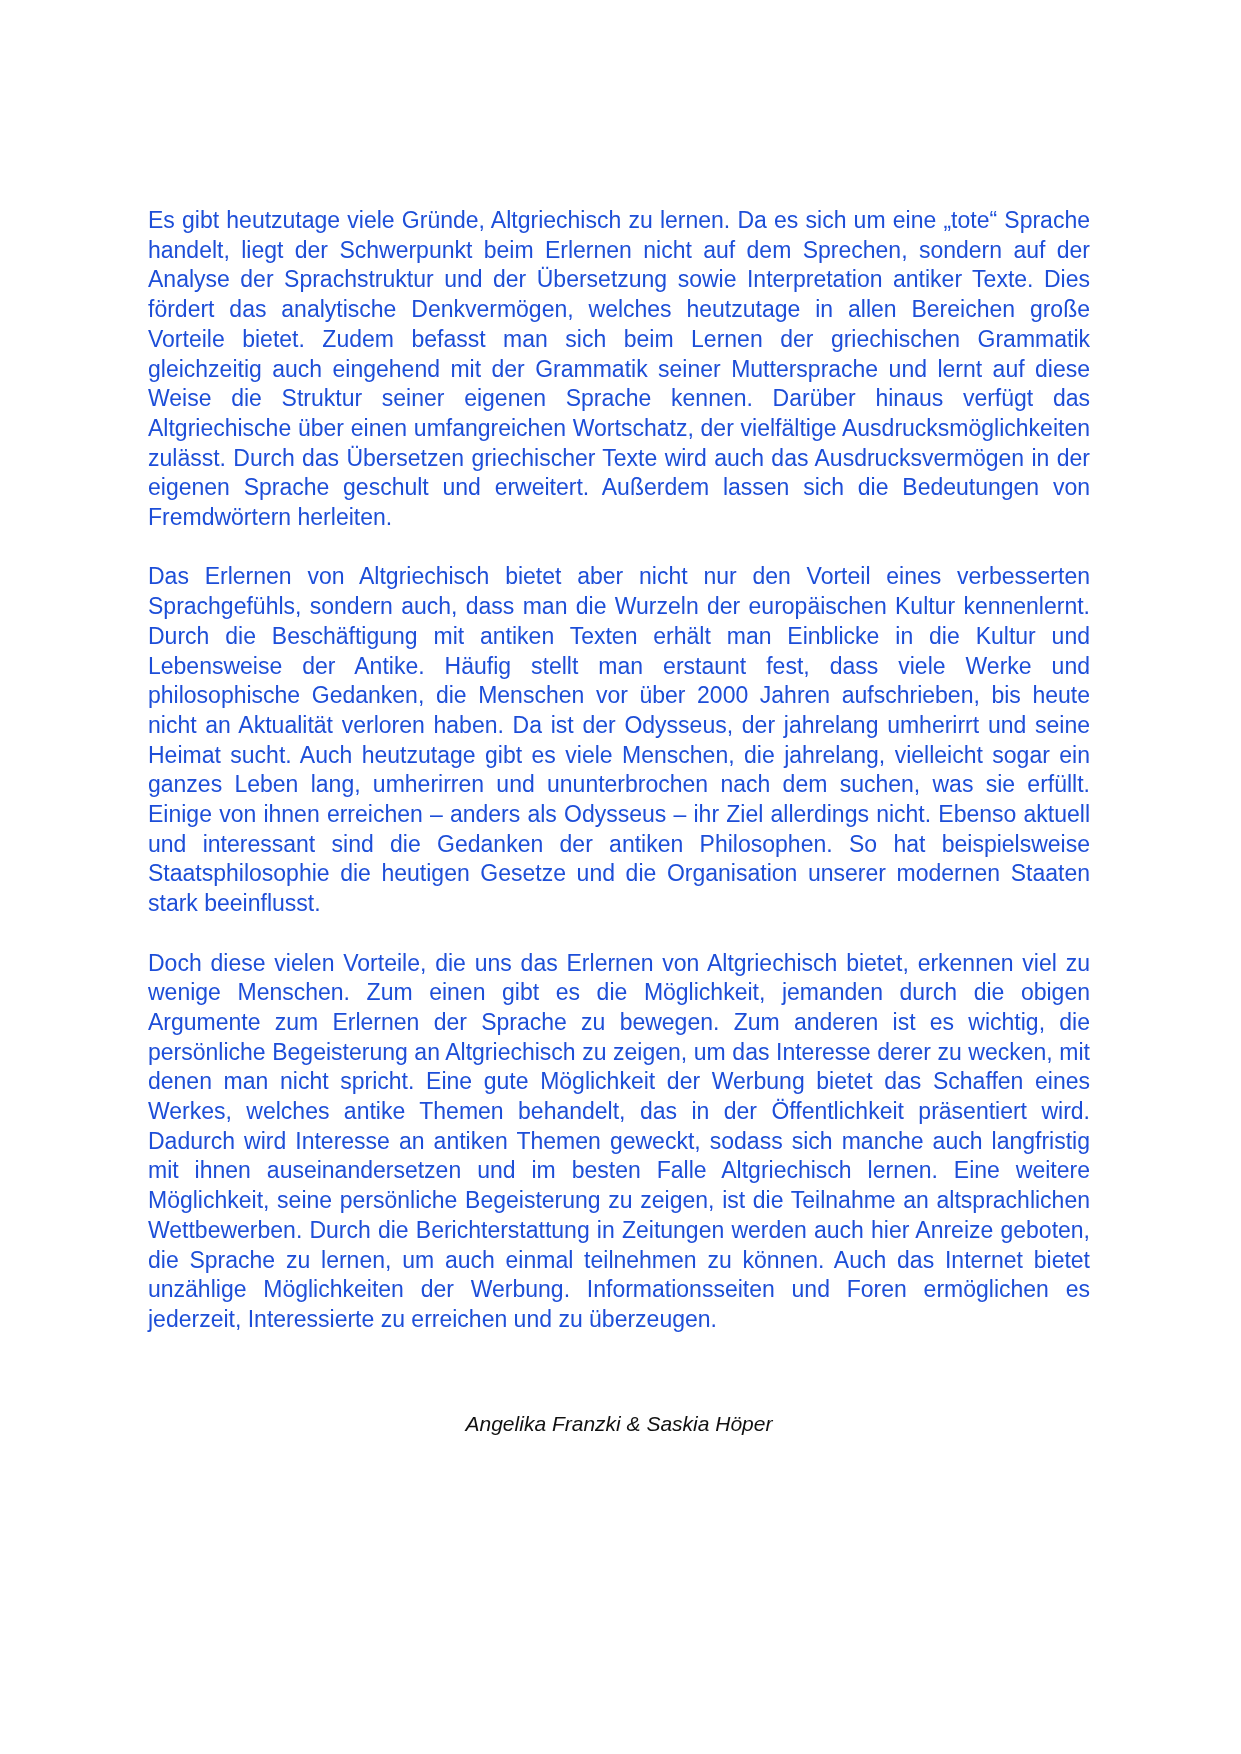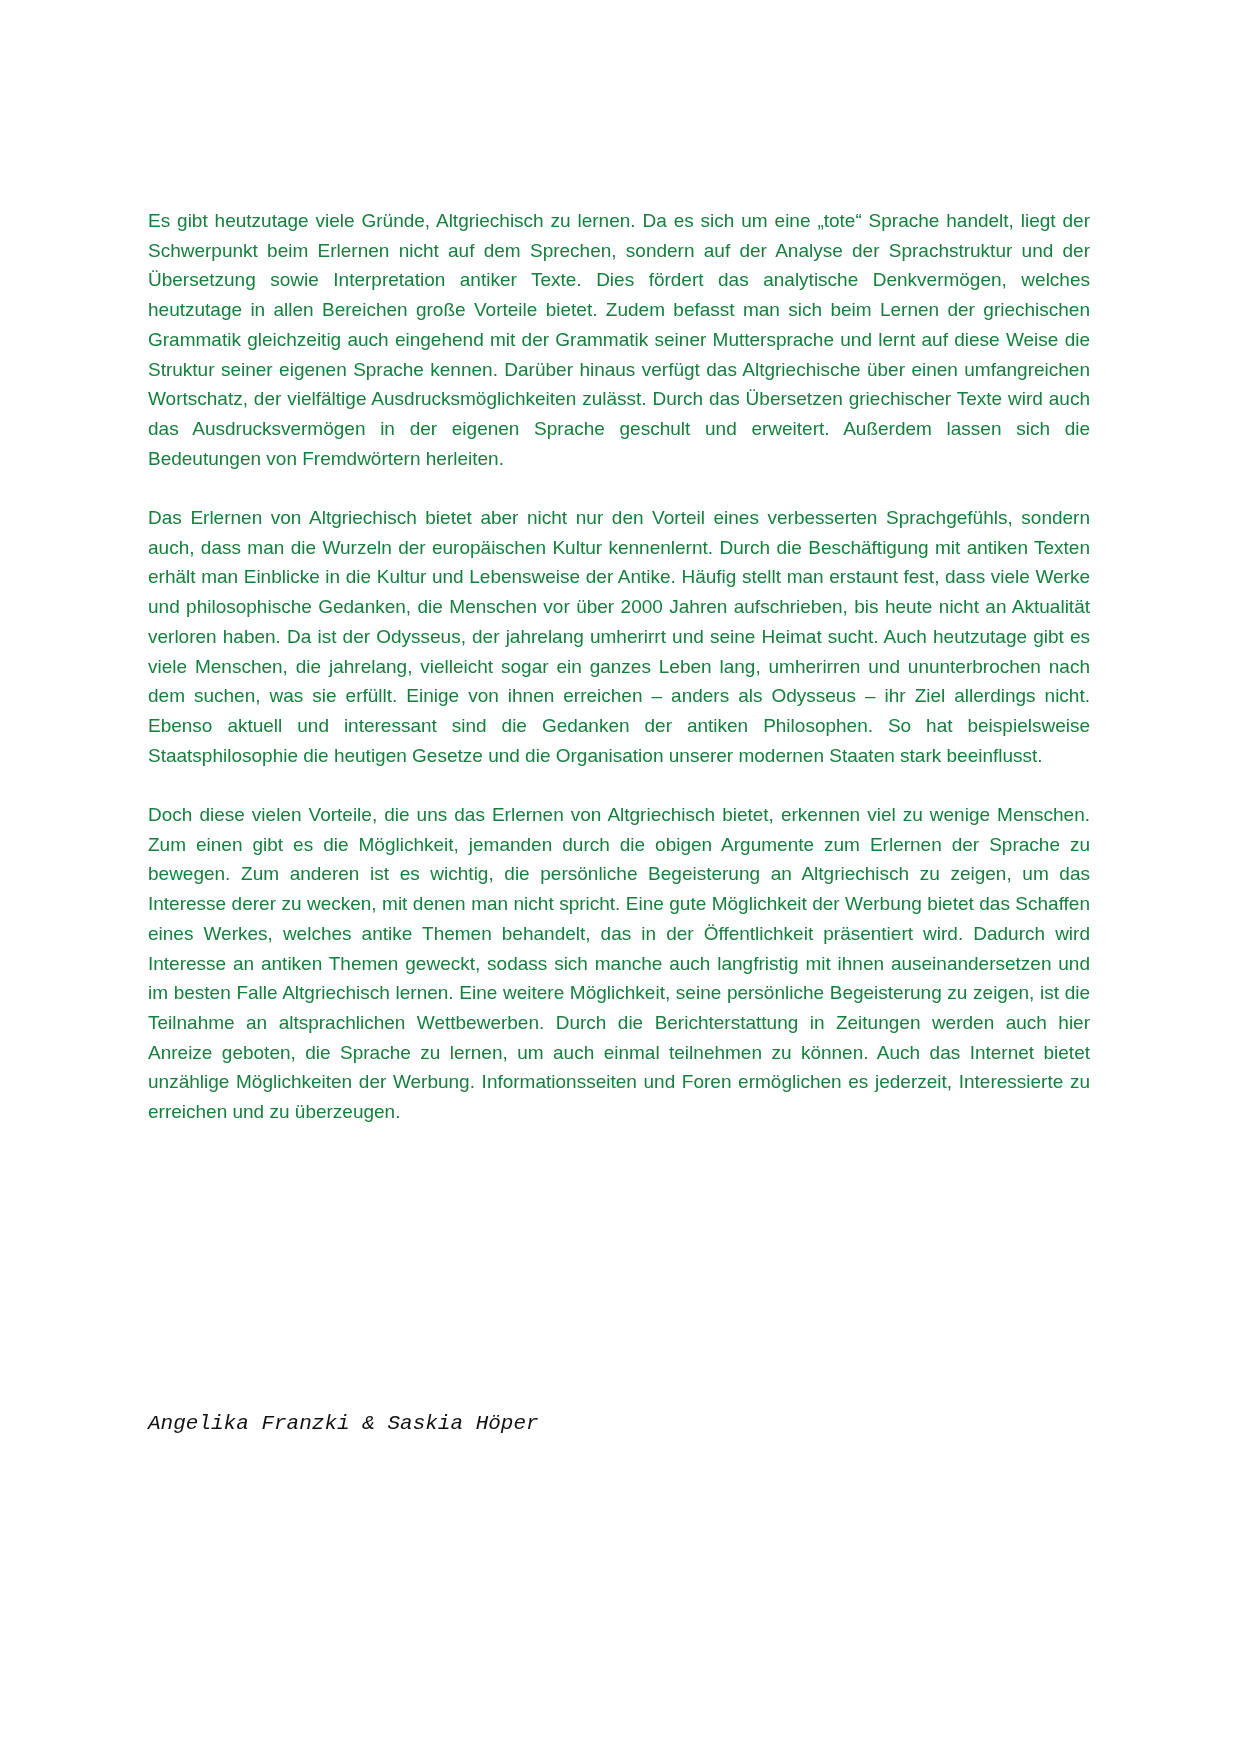--- a/index.html
+++ b/index.html
@@ -11,38 +11,38 @@
     width: 1241px;
     height: 1754px;
     position: relative;
     overflow: hidden;
   }
   .page {
     position: absolute;
     left: 148px;
     top: 206px;
     width: 942px;
-    color: #15803d;
+    color: #1d4ed8;
     font-family: "Liberation Sans", sans-serif;
-    font-size: 19px;
+    font-size: 23px;
     line-height: 29.7px;
   }
   .para {
     margin: 0 0 29.7px 0;
     text-align: justify;
     text-align-last: left;
     hyphens: none;
   }
   .signature {
     position: absolute;
     left: 148px;
     top: 1409px;
     width: 942px;
-    text-align: left;
-    font-family: Liberation Mono, monospace;
+    text-align: center;
+    font-family: Liberation Sans, sans-serif;
     font-style: italic;
     font-size: 21px;
     line-height: 30px;
     color: #111111;
   }
 </style>
 </head>
 <body>
 
 <div class="page">

